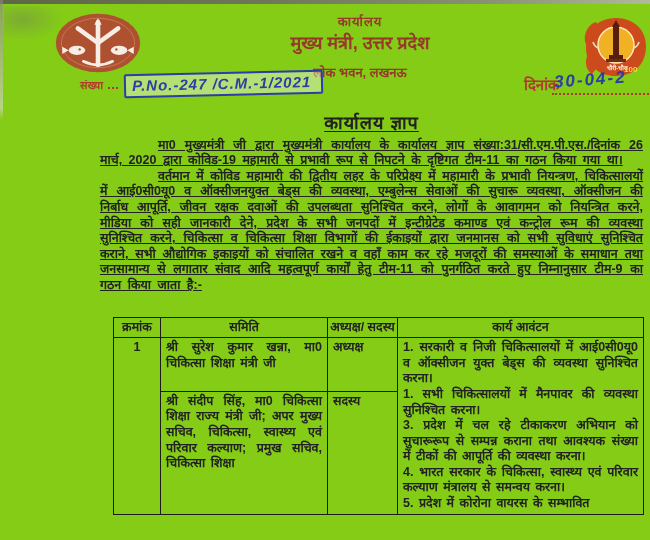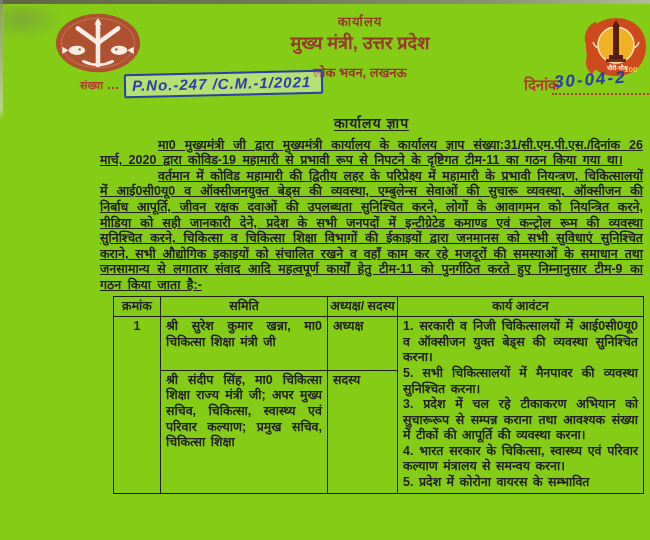--- a/index.html
+++ b/index.html
@@ -40,27 +40,27 @@
   .date-row { position:absolute; top:74px; left:524px; width:130px; }
   .date-label { color:#b03a2e; font-size:15px; font-weight:bold;font-family:Liberation Mono, monospace; }
   .date-value { position:absolute; top:-4px; left:30px; color:#2b3da6; font-weight:bold;
     font-style:italic; font-size:17px; letter-spacing:2px; transform:rotate(-4deg);
     white-space:nowrap; }
   .date-dots { position:absolute; top:19px; left:28px; width:100px; border-bottom:2px dotted #b03a2e; }
 
   
   .memo { position:absolute; top:116px; left:100px; width:543px;
     font-size:12.5px; line-height:15.6px; font-weight:600; color:#222; }
-  .memo-heading { text-align:center; font-size:14px; font-weight:bold;
+  .memo-heading { text-align:center; font-size:18px; font-weight:bold;
     text-decoration:underline; text-underline-offset:2px; margin-bottom:6px; letter-spacing:1px; }
   .para { text-align:justify; word-spacing:3px;text-decoration:underline; }
   .para.indent { text-indent:58px; }
 
   
-  table.committee { border-collapse:collapse; margin-top:2px; margin-left:13px;
+  table.committee { border-collapse:collapse; margin-top:23px; margin-left:13px;
     width:530px; table-layout:fixed; }
   table.committee th, table.committee td {
     border:1.5px solid #1c1c1c; padding:2px 5px; vertical-align:top;
     font-size:12.5px; line-height:15.6px; font-weight:600; }
   table.committee th { text-align:center; font-weight:bold; padding:2px 2px; }
   col.c-serial { width:47px; } col.c-committee { width:167px; }
   col.c-role { width:70px; } col.c-tasks { width:246px; }
   td.serial { text-align:center; }
   td.committee-cell, td.tasks-cell { text-align:justify; word-spacing:2px; }
   .task-item { text-align:justify; word-spacing:2px; }
@@ -141,21 +141,21 @@
           <th>कार्य आवंटन</th>
         </tr>
       </thead>
       <tbody>
         <tr>
           <td class="serial" rowspan="2">1</td>
           <td class="committee-cell">श्री सुरेश कुमार खन्ना, मा0 चिकित्सा शिक्षा मंत्री जी</td>
           <td>अध्यक्ष</td>
           <td class="tasks-cell" rowspan="2">
             <div class="task-item">1.  सरकारी व निजी चिकित्सालयों में आई0सी0यू0 व ऑक्सीजन युक्त बेड्स की व्यवस्था सुनिश्चित करना।</div>
-            <div class="task-item">5.  सभी चिकित्सालयों में मैनपावर की व्यवस्था सुनिश्चित करना।</div>
+            <div class="task-item">1.  सभी चिकित्सालयों में मैनपावर की व्यवस्था सुनिश्चित करना।</div>
             <div class="task-item">3.  प्रदेश में चल रहे टीकाकरण अभियान को सुचारूरूप से सम्पन्न कराना तथा आवश्यक संख्या में टीकों की आपूर्ति की व्यवस्था करना।</div>
             <div class="task-item">4.  भारत सरकार के चिकित्सा, स्वास्थ्य एवं परिवार कल्याण मंत्रालय से समन्वय करना।</div>
             <div class="task-item">5.  प्रदेश में कोरोना वायरस के सम्भावित</div>
           </td>
         </tr>
         <tr>
           <td class="committee-cell">श्री संदीप सिंह, मा0 चिकित्सा शिक्षा राज्य मंत्री जी; अपर मुख्य सचिव, चिकित्सा, स्वास्थ्य एवं परिवार कल्याण; प्रमुख सचिव, चिकित्सा शिक्षा</td>
           <td>सदस्य</td>
         </tr>
       </tbody>

